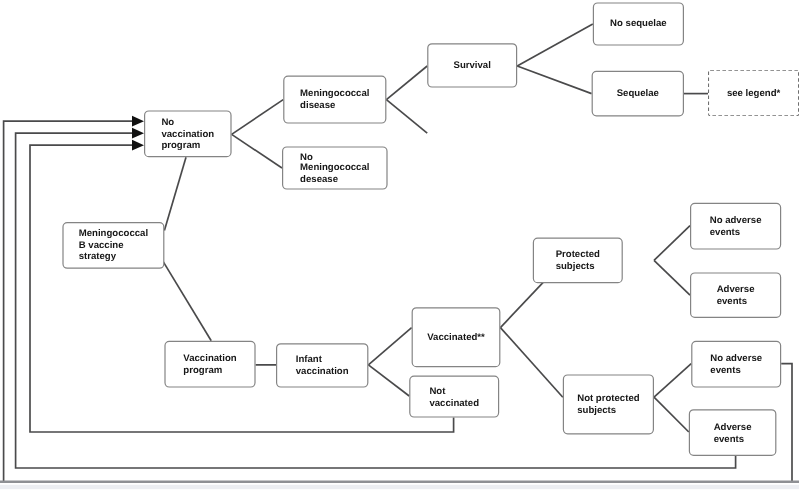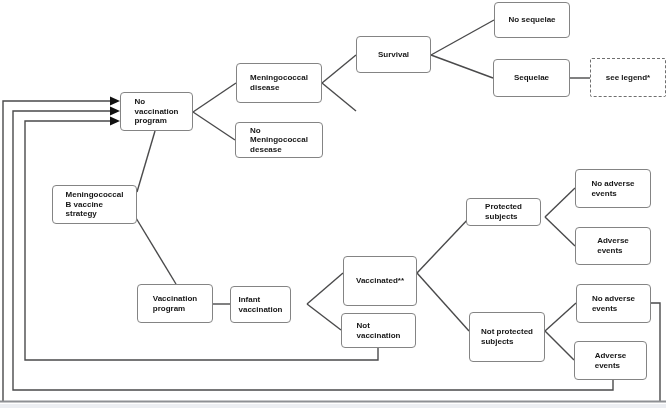--- a/index.html
+++ b/index.html
@@ -116,29 +116,29 @@
 
   <div class="node dashed" style="left:590px;top:58px;width:76px;height:39px">see legend*</div>
 
   <div class="node" style="left:52px;top:185px;width:85px;height:39px">Meningococcal
 B vaccine
 strategy</div>
 
   <div class="node" style="left:137px;top:284px;width:76px;height:39px">Vaccination
 program</div>
 
-  <div class="node" style="left:230px;top:286px;width:61px;height:37px">Infant
+  <div class="node" style="left:230px;top:286px;width:77px;height:37px">Infant
 vaccination</div>
 
   <div class="node" style="left:343px;top:256px;width:74px;height:50px">Vaccinated**</div>
 
   <div class="node" style="left:341px;top:313px;width:75px;height:35px">Not
-vaccination</div>
+vaccinated</div>
 
-  <div class="node" style="left:466px;top:198px;width:75px;height:28px">Protected
+  <div class="node" style="left:444px;top:198px;width:75px;height:38px">Protected
 subjects</div>
 
   <div class="node" style="left:575px;top:169px;width:76px;height:39px">No adverse
 events</div>
 
   <div class="node" style="left:575px;top:227px;width:76px;height:38px">Adverse
 events</div>
 
   <div class="node" style="left:469px;top:312px;width:76px;height:50px">Not protected
 subjects</div>

